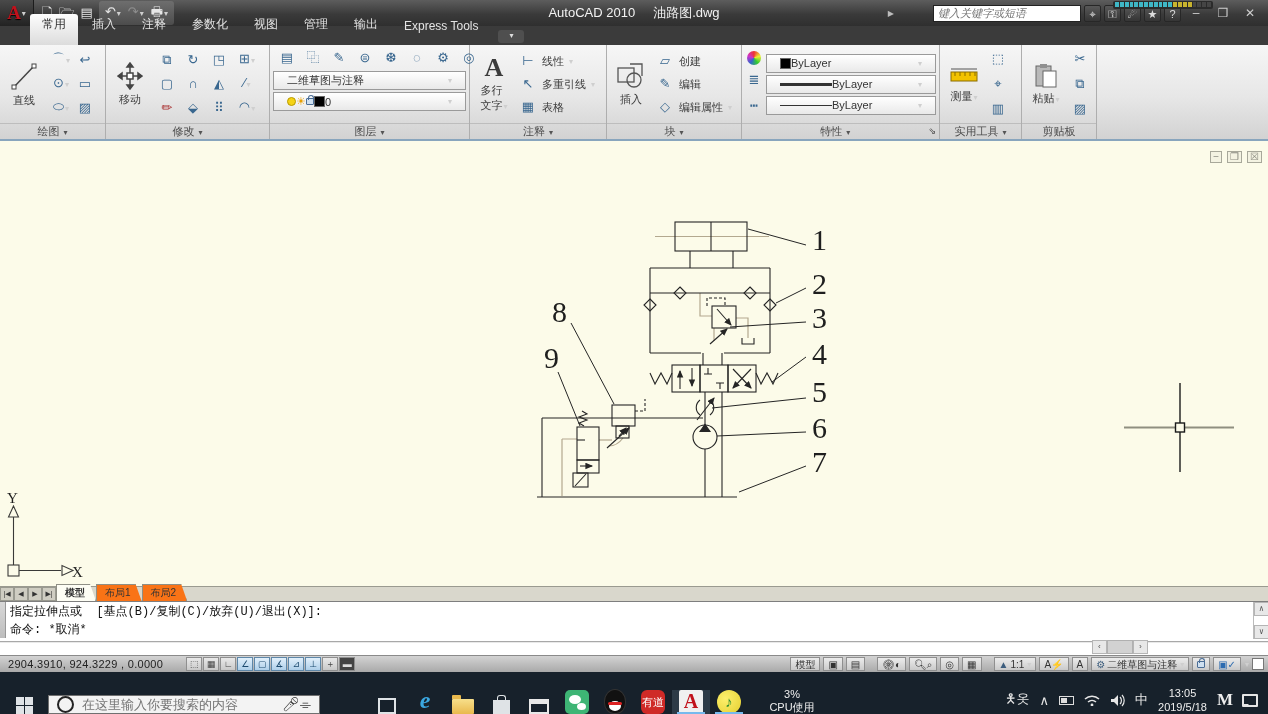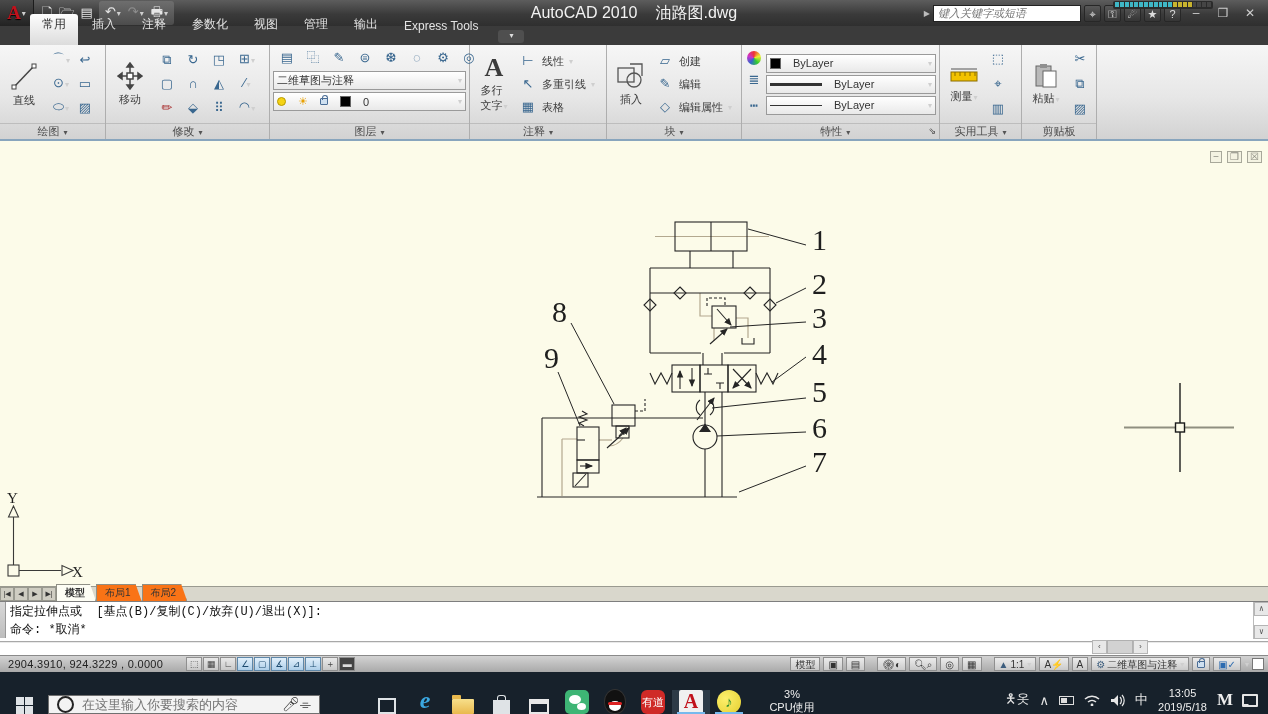--- a/index.html
+++ b/index.html
@@ -8,24 +8,24 @@
 
   
   #titlebar { top:0; height:26px; background:linear-gradient(#5d5d5d,#3a3a3a 55%,#2f2f2f); display:flex; align-items:center; color:#e8e8e8; }
   #logo { width:34px; height:26px; background:linear-gradient(#4a4a4a,#222); display:flex; align-items:center; justify-content:center; border-right:1px solid #1c1c1c; }
   .acad-a { color:#c1121c; font:bold 19px "Liberation Serif",serif; text-shadow:0 1px 1px #000; }
   .qat { display:flex; align-items:center; gap:6px; padding:0 8px; height:22px; }
   .qat .grp { display:flex; gap:7px; background:linear-gradient(#6e6e6e,#4c4c4c); border-radius:3px; padding:1px 6px; }
   .qicon { font-size:13px; color:#e6e6e6; line-height:20px; }
   .qicon.dis { color:#8d8d8d; }
   .dd { font-size:8px; color:#cfcfcf; margin-left:1px; }
-  #titletext { position:absolute; left:0; right:0; text-align:center; font-size:16px; color:#f2f2f2; pointer-events:none; }
+  #titletext { position:absolute; left:0; right:0; text-align:center; font-size:13px; color:#f2f2f2; pointer-events:none; }
   #titletext b { font-weight:normal; margin-left:18px; }
   #infocenter { margin-left:auto; display:flex; align-items:center; gap:3px; padding-right:6px; }
-  #ic-search { width:148px; height:17px; font:italic 11px "Liberation Sans",sans-serif; color:#666; border:1px solid #222; padding:0 4px; background:#fff; }
+  #ic-search { width:148px; height:17px; font:italic 11px "Liberation Sans",sans-serif; color:#666; border:1px solid #222; padding:0 4px; background:#fff;margin-left:36px; }
   .icico { width:17px; height:17px; background:linear-gradient(#585858,#353535); border:1px solid #272727; border-radius:2px; color:#ddd; font-size:11px; text-align:center; line-height:16px; }
   #ic-progress { position:absolute; right:55px; top:1px; width:100px; height:8px; background:#2b2b2b; border-radius:2px; display:flex; gap:1px; padding:1px 2px; }
   #ic-progress i { width:4px; height:5px; background:#3fb7c6; } #ic-progress i:nth-child(n+13){ background:#c8b32e; } #ic-progress i:nth-child(n+17){ background:#454545; }
   .winbtn { width:24px; text-align:center; color:#cfcfcf; font-size:12px; }
 
   
   #tabrow { top:26px; height:19px; background:#3b3b3b; display:flex; align-items:flex-end; padding-left:30px; gap:2px; }
   .rtab { padding:2px 12px 12px; font-size:12px; color:#e3e3e3; border-radius:3px 3px 0 0; }
   .rtab.active { background:linear-gradient(#fdfdfd,#dcdcdc); color:#333; }
   #ribmin { width:26px; height:13px; margin:0 0 2px 6px; background:#4f4f4f; border-radius:3px; color:#ddd; font-size:8px; text-align:center; line-height:12px; }
@@ -34,21 +34,21 @@
   #ribbon { top:45px; height:96px; background:linear-gradient(#f6f6f6,#e7e7e7 55%,#d2d2d2); border-bottom:2px solid #88a5bd; display:flex; }
   .panel { height:94px; border-right:1px solid #aeaeae; display:flex; flex-direction:column; }
   .pbody { flex:1; display:flex; align-items:center; padding:2px 3px; gap:3px; }
   .pfoot { height:16px; font-size:11px; color:#4c4c4c; text-align:center; background:linear-gradient(#dededе,#cbcbcb); border-top:1px solid #bdbdbd; line-height:15px; }
   .pfoot .dd { color:#555; }
   .bigbtn { display:flex; flex-direction:column; align-items:center; justify-content:center; font-size:11px; color:#3c3c3c; padding:1px 3px; gap:2px; min-width:42px; }
   .bigbtn svg { display:block; }
   .sgrid { display:grid; grid-auto-rows:24px; align-items:center; }
   .si { font-size:13px; color:#39678f; text-align:center; min-width:20px; line-height:22px; }
   .si.red { color:#a33; }
-  .combo { display:flex; align-items:center; border:1px solid #9a9a9a; background:linear-gradient(#fff,#e9e9e9); height:19px; font-size:11px; color:#333; padding:0 3px; gap:12px; }
+  .combo { display:flex; align-items:center; border:1px solid #9a9a9a; background:linear-gradient(#fff,#e9e9e9); height:19px; font-size:11px; color:#333; padding:0 13px; gap:0; }
   .combo .dd { margin-left:auto; }
   .swatch { width:11px; height:11px; background:#000; border:1px solid #666; }
   .lwline { width:52px; height:3px; background:#333; }
   .ltline { width:52px; border-top:1px solid #333; }
   .rowlbl { display:flex; align-items:center; gap:4px; font-size:11px; color:#3c3c3c; height:22px; }
   .bulb { width:9px; height:9px; border-radius:50%; background:#f5d315; border:1px solid #b89a00; }
   .lockico { width:8px; height:7px; border:1px solid #4a6d96; border-radius:1px; position:relative; background:#cfe0f0; }
   .lockico:before { content:""; position:absolute; left:1px; top:-4px; width:4px; height:4px; border:1px solid #4a6d96; border-bottom:none; border-radius:3px 3px 0 0; }
 
   

